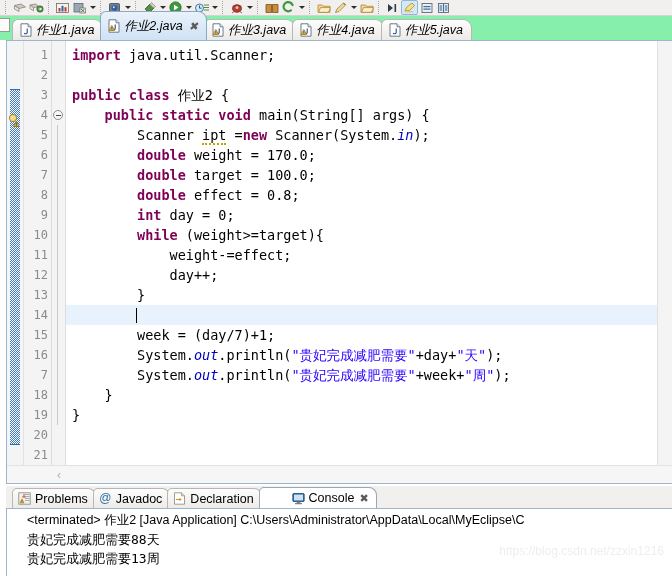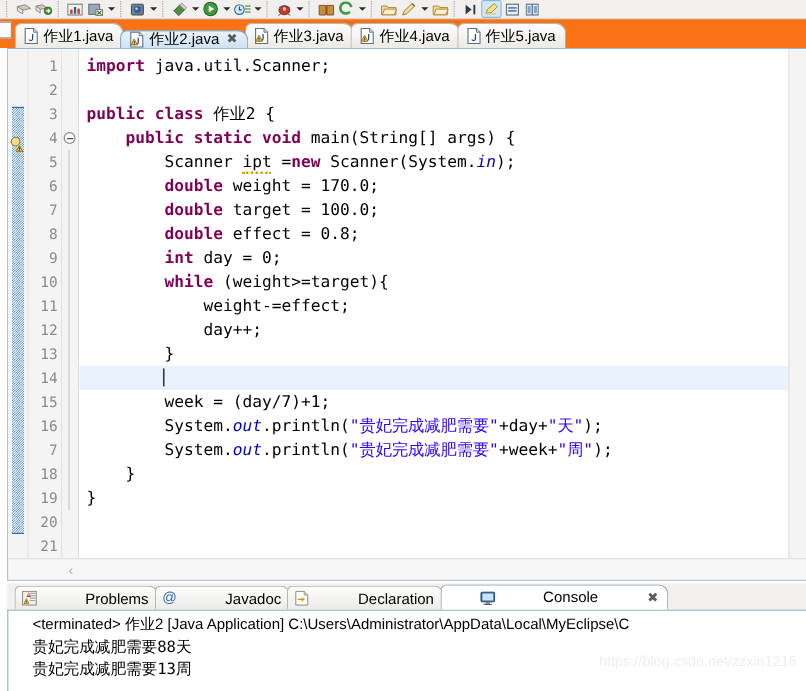--- a/index.html
+++ b/index.html
@@ -62,26 +62,27 @@
     background: #d6e8f7;
     border: 1px solid #8cb8da;
     box-sizing: border-box;
     border-radius: 2px;
   }
   .ic { display:block; }
 
   
   #tabbar {
     height: 24px;
-    background: #f97316;
+    background: #86efac;
     position: relative;
     display: flex;
     align-items: flex-end;
     padding-left: 12px;
     box-sizing: border-box;
+    font-style: italic;
   }
   #tabbar::before {
     content: "";
     position: absolute;
     left: 0; top: 2px;
     width: 9px; height: 12px;
     border: 1px solid #9a9894;
     border-left: none;
     background: #fbfbfa;
   }
@@ -99,21 +100,21 @@
     border-radius: 6px 9px 0 0;
     background: linear-gradient(#fdfdfd, #eceae6);
     margin-right: -3px;
     white-space: nowrap;
     box-sizing: border-box;
   }
   .tab.active {
     background: linear-gradient(#eaf2fb, #cfe2f4);
     border-color: #8aa9c4;
     z-index: 5;
-    height: 15px;
+    height: 29px;
   }
   .tab .tab-icon {
     width: 12px; height: 14px;
     margin-right: 4px;
     flex: none;
   }
   .tab .tab-close {
     margin-left: 6px;
     font-size: 11px;
     color: #5b5b5b;
@@ -306,21 +307,20 @@
     padding: 0 7px 0 5px;
     font-size: 12.5px;
     border: 1px solid #b9b7b3;
     border-bottom: none;
     border-radius: 5px 8px 0 0;
     background: linear-gradient(#fdfdfd, #ecebe8);
     margin-right: -3px;
     white-space: nowrap;
     box-sizing: border-box;
     color: #000;
-    gap: 36px;
   }
   .btab.active {
     background: #ffffff;
     border-color: #9aa7b4;
     font-weight: normal;
     z-index: 4;
     height: 21px;
     padding-left: 32px;
   }
   .btab .bt-icon { width: 13px; height: 13px; margin-right: 4px; flex: none; }

